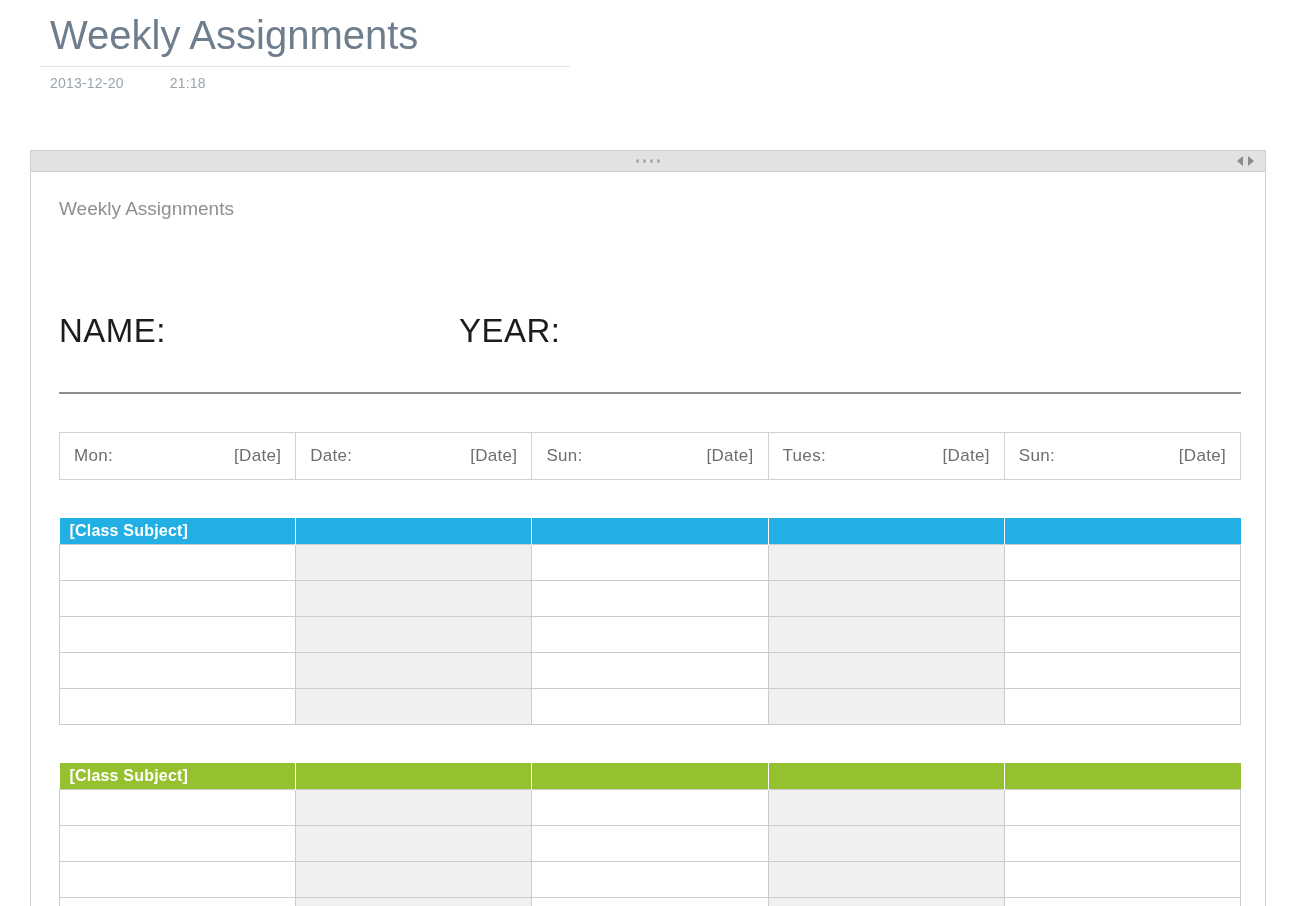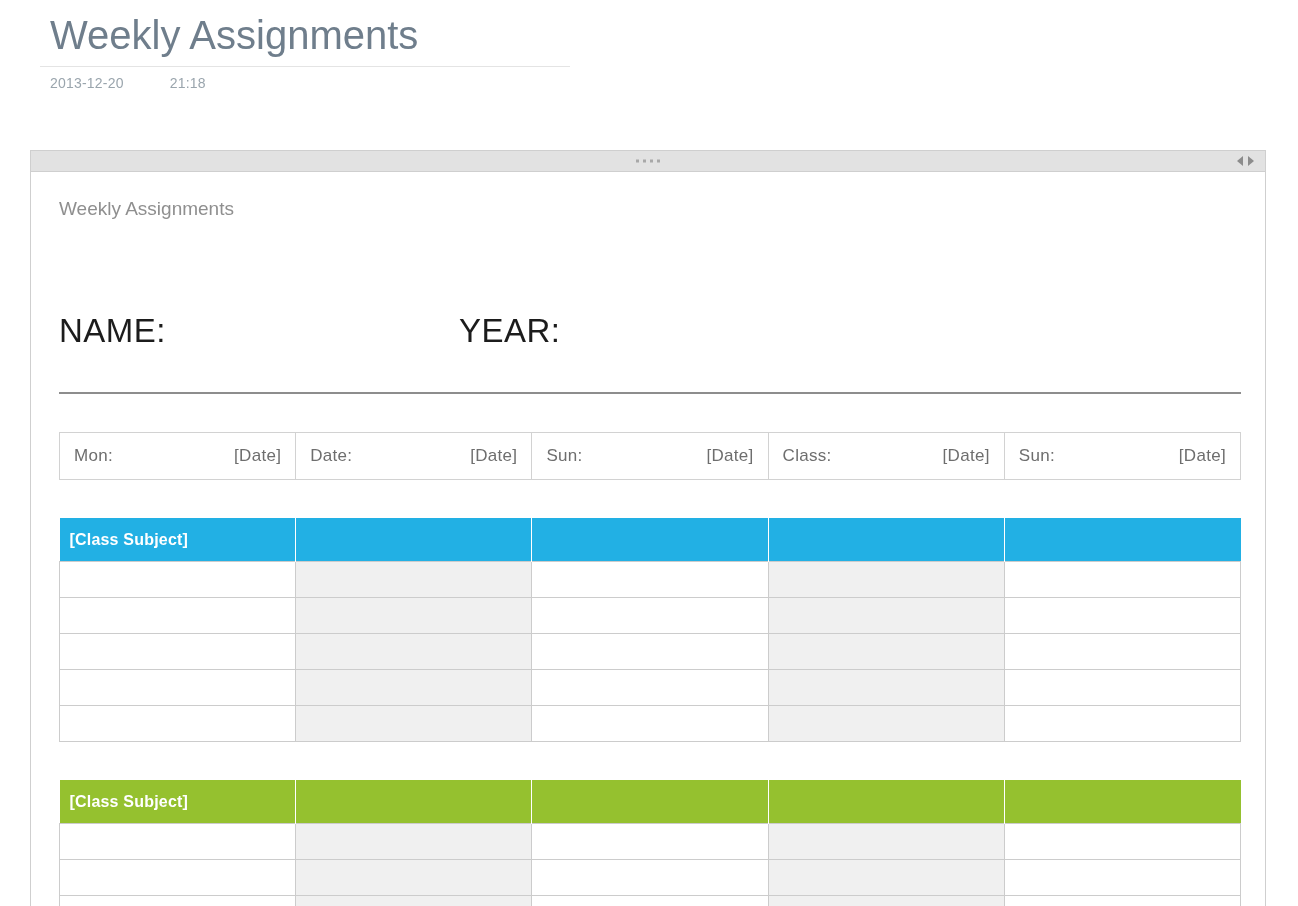--- a/index.html
+++ b/index.html
@@ -157,21 +157,21 @@
   .day-date { letter-spacing: 0.3px; }
 
   
   .subject-table {
     width: calc(100% - 52px);
     margin: 38px 24px 0 28px;
     border-collapse: collapse;
     table-layout: fixed;
   }
   .subject-table th {
-    height: 43px;
+    height: 26px;
     text-align: left;
     padding: 0 0 0 10px;
     font-size: 16px;
     font-weight: bold;
     color: #ffffff;
     letter-spacing: 0.2px;
     border-right: 1px solid #ffffff;
   }
   .subject-table th:last-child { border-right: none; }
   .subject-table td {
@@ -236,21 +236,21 @@
               </div>
             </td>
             <td>
               <div class="day-cell-inner">
                 <span class="day-name">Sun:</span>
                 <span class="day-date">[Date]</span>
               </div>
             </td>
             <td>
               <div class="day-cell-inner">
-                <span class="day-name">Class:</span>
+                <span class="day-name">Tues:</span>
                 <span class="day-date">[Date]</span>
               </div>
             </td>
             <td>
               <div class="day-cell-inner">
                 <span class="day-name">Sun:</span>
                 <span class="day-date">[Date]</span>
               </div>
             </td>
           </tr>

